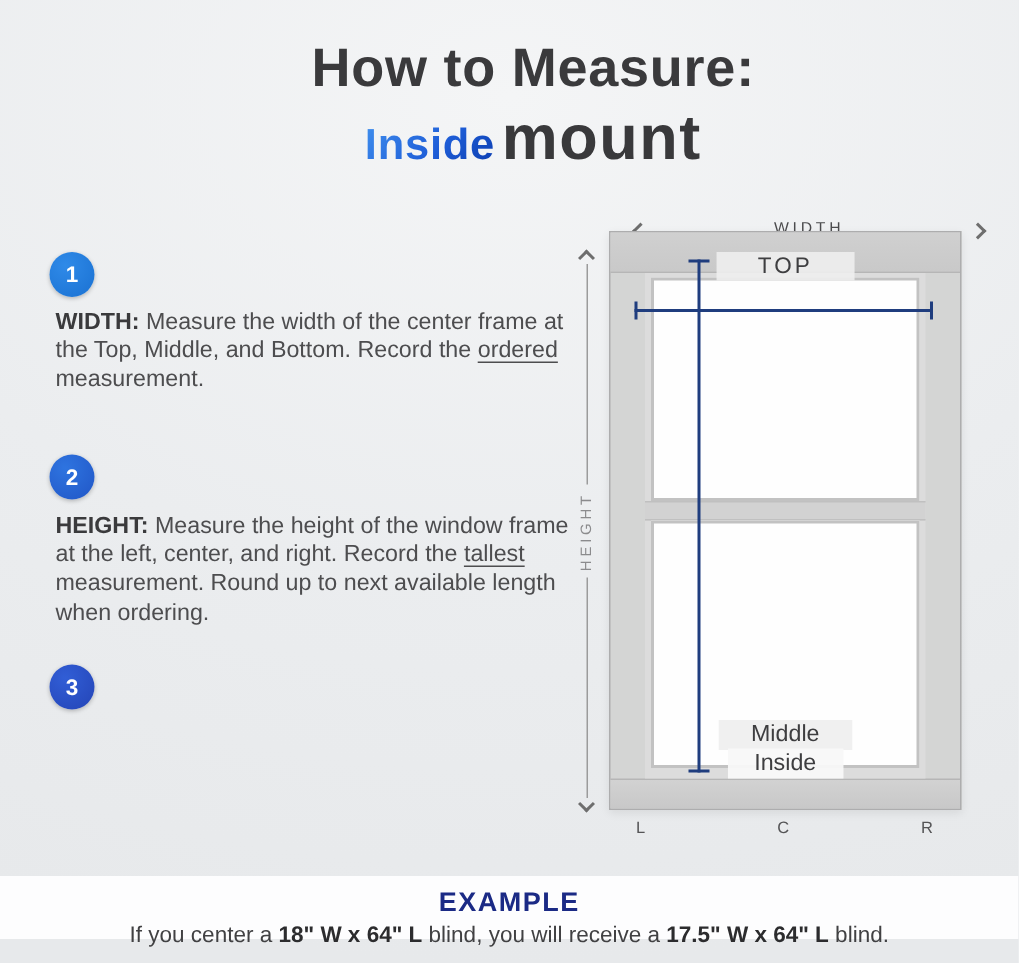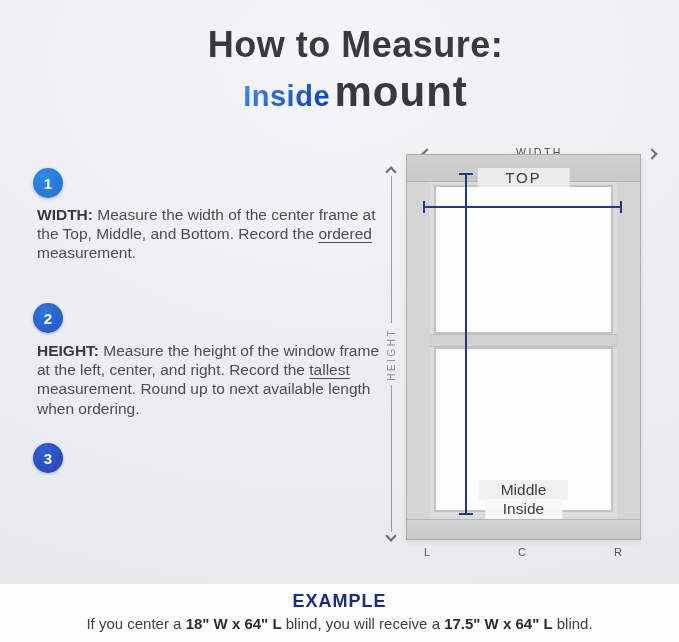--- a/index.html
+++ b/index.html
@@ -109,21 +109,21 @@
 
   
   .lcr-row {
     position:absolute; left:406px; top:546px; width:235px;
     display:flex; justify-content:space-between; padding:0 18px 0 18px;
     font-size:11px; color:#545456; letter-spacing:1px;
   }
 
   
   .example-strip {
-    position:absolute; left:0; top:584px; width:679px; height:58px;
+    position:absolute; left:0; top:584px; width:679px; height:42px;
     background:#fdfdfe; text-align:center;
   }
   .example-heading {
     margin-top:7px; font-size:18px; font-weight:700; color:#1b2a85; letter-spacing:1px;
   }
   .example-line { margin-top:3px; font-size:15px; color:#414143; }
   .example-bold { font-weight:700; color:#2c2c2e; }
 </style>
 </head>
 <body>

